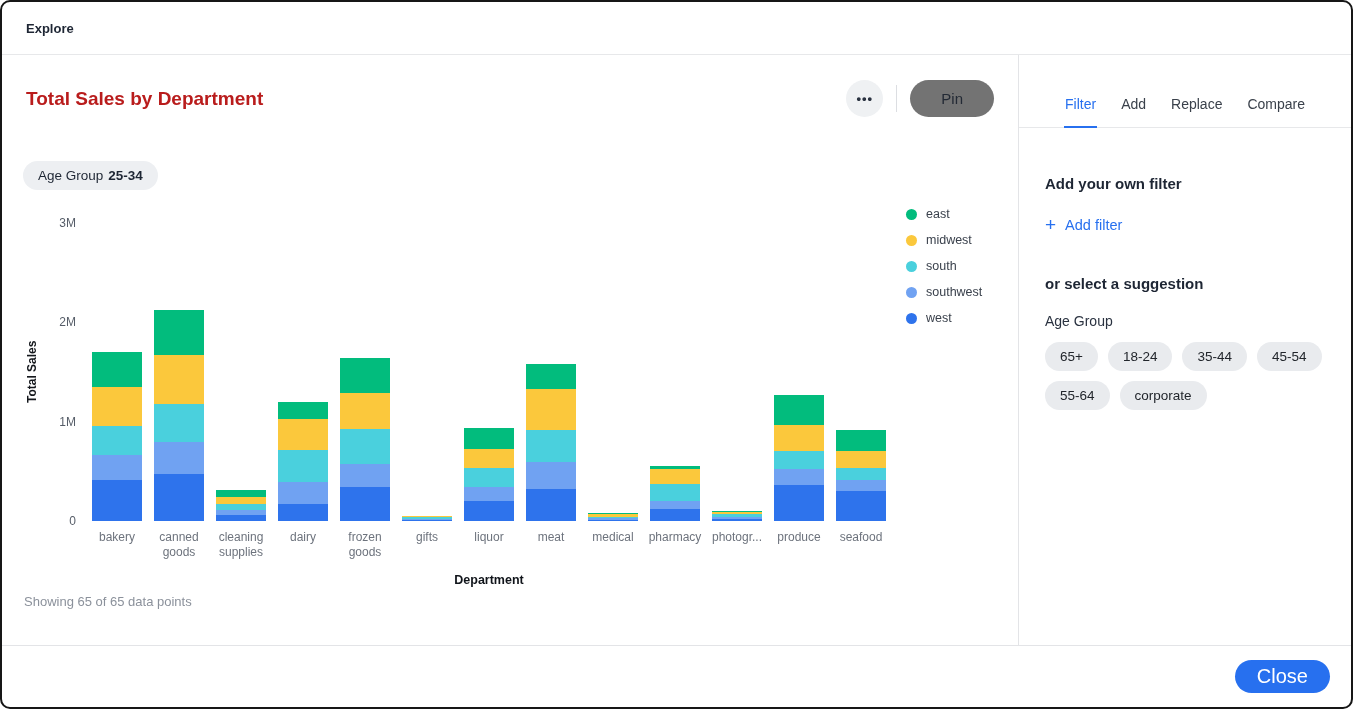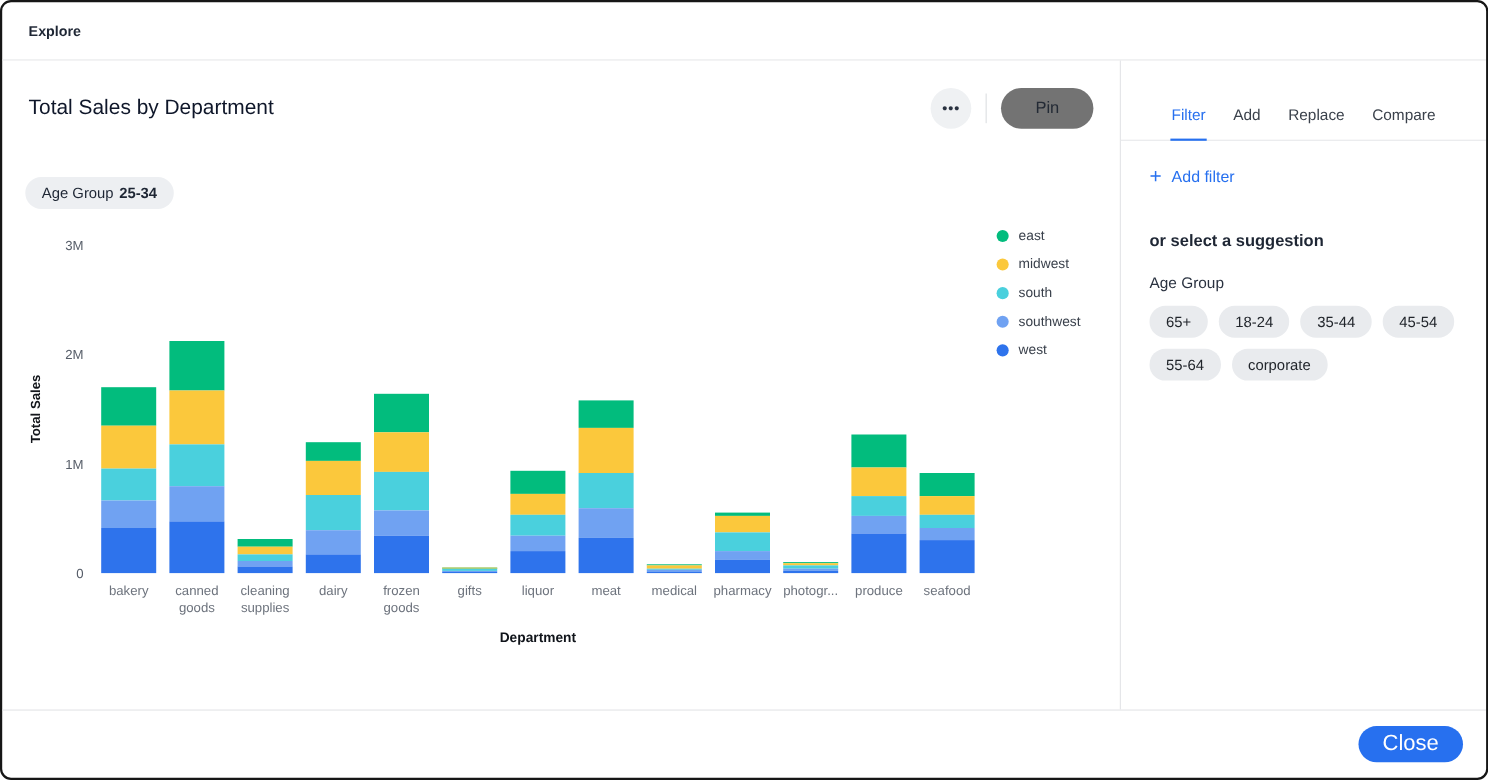--- a/index.html
+++ b/index.html
@@ -12,21 +12,21 @@
   }
   
   .app-header { flex:0 0 53px; border-bottom:1px solid #e7e8ea; display:flex; align-items:center; padding-left:24px; }
   .app-header h1 { margin:0; font-size:13px; font-weight:700; color:#1e2634; }
 
   
   .body { flex:1 1 auto; min-height:0; display:flex; }
   .viz-panel { flex:1 1 auto; min-width:0; }
 
   .viz-header { display:flex; align-items:center; padding:25px 24px 0 24px; height:62px; }
-  .viz-header h2 { margin:0; flex:1; font-size:19px; font-weight:400; color:#0f172a; }
+  .viz-header h2 { margin:0; flex:1; font-size:19px; font-weight:700; color:#b91c1c; }
   .viz-actions { display:flex; align-items:center; gap:13px; }
   .more-btn { width:37px; height:37px; border-radius:50%; border:none; background:#eff1f3; cursor:pointer;
               display:flex; align-items:center; justify-content:center; }
   .more-btn .dots { font-size:13px; font-weight:700; color:#2a3240; letter-spacing:1px; line-height:1; }
   .vdiv { width:1px; height:27px; background:#dcdee2; }
   .pin-btn { height:37px; padding:0 31px; border:none; border-radius:19px; background:#737373;
              font-family:inherit; font-size:15px; color:#232a35; cursor:pointer;text-align:center; }
 
   .chip-row { margin:44px 0 0 21px; }
   .filter-chip { display:inline-flex; align-items:center; height:29px; padding:0 15px;
@@ -273,30 +273,32 @@
               <span class="legend-dot" style="background: rgb(112, 162, 242);"></span>
               <span>southwest</span>
             </div>
             <div class="legend-item">
               <span class="legend-dot" style="background: rgb(46, 115, 236);"></span>
               <span>west</span>
             </div>
           </div>
       </div>
 
+      <div class="footnote">Showing 65 of 65 data points</div>
     </section>
 
     <aside class="side-panel">
       <nav class="tabs" id="tabs">
           <div class="tab active">Filter</div>
           <div class="tab">Add</div>
           <div class="tab">Replace</div>
           <div class="tab">Compare</div>
         </nav>
       <div class="panel-content">
+        <h3 class="own-heading">Add your own filter</h3>
         <button class="add-filter">
           <span class="plus">+</span>
           <span>Add filter</span>
         </button>
         <h3 class="suggest-heading">or select a suggestion</h3>
         <div class="group-label">Age Group</div>
         <div class="chips" id="suggestionChips">
             <div class="chip">65+</div>
             <div class="chip">18-24</div>
             <div class="chip">35-44</div>

